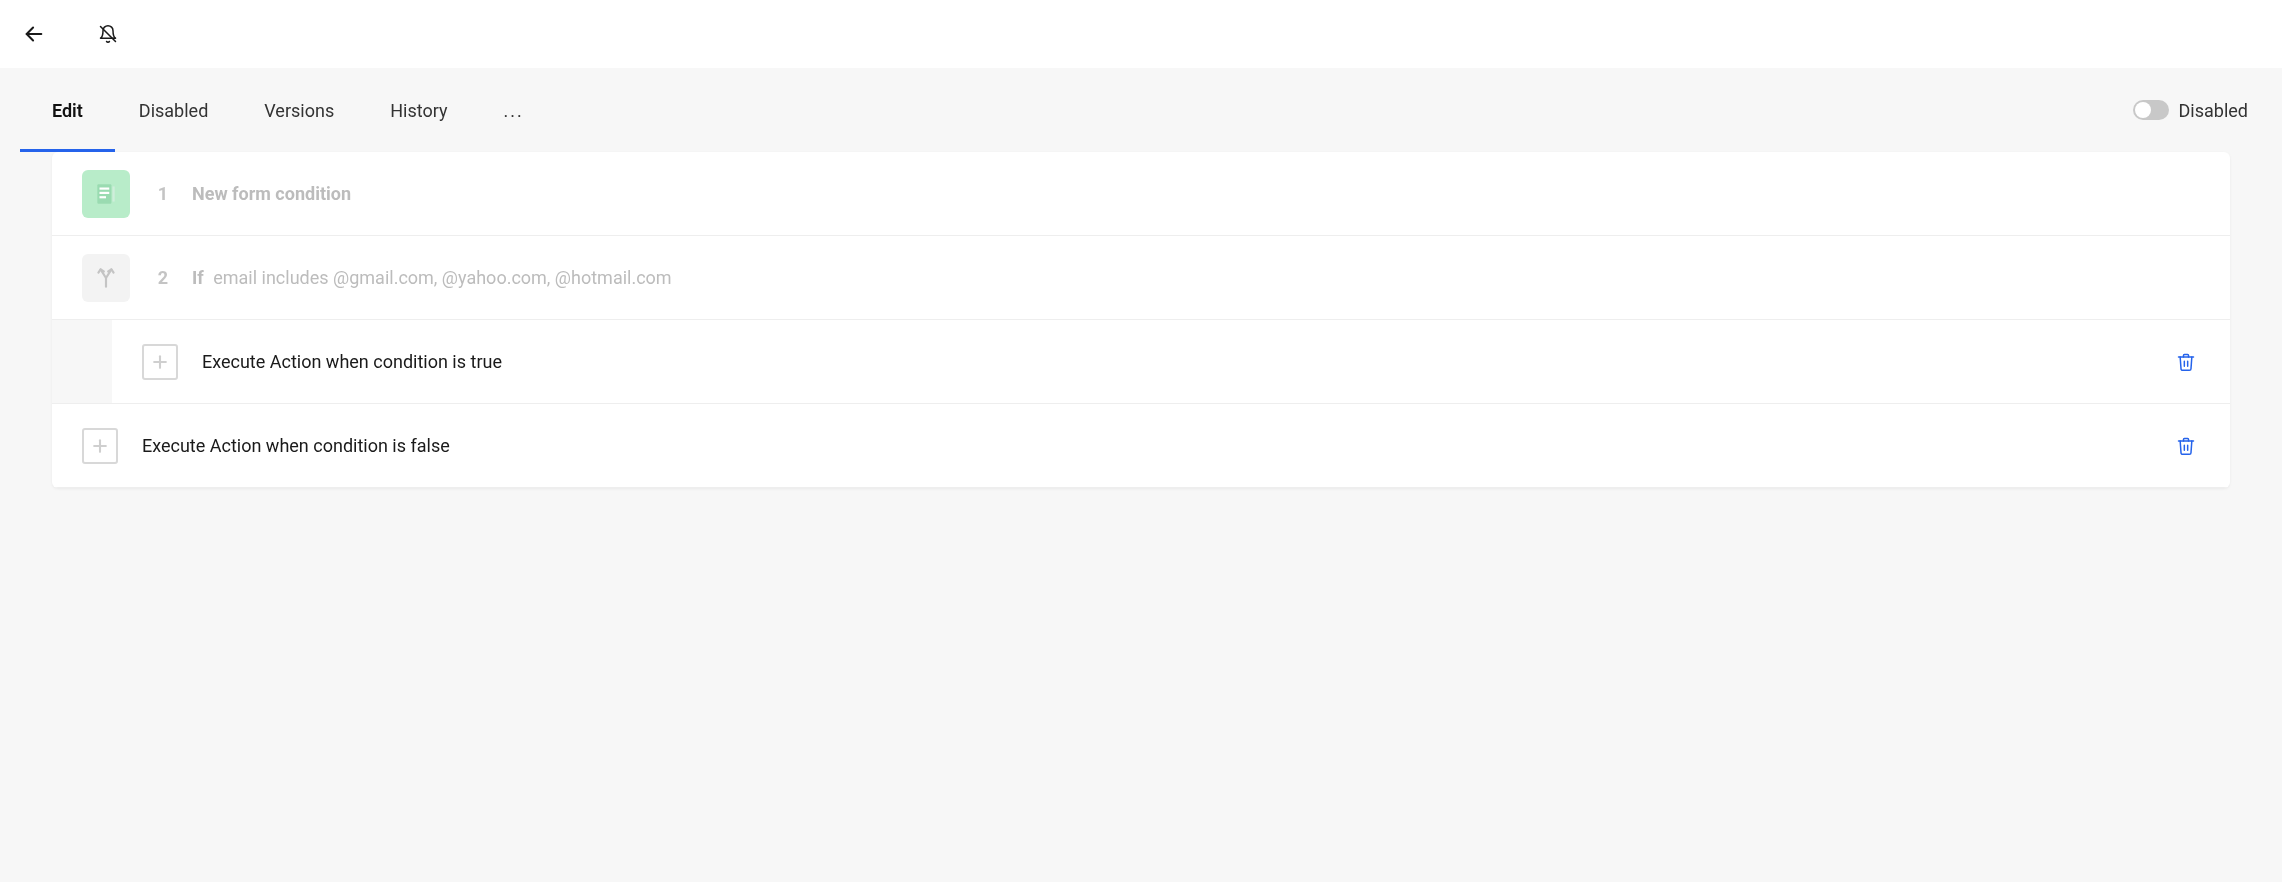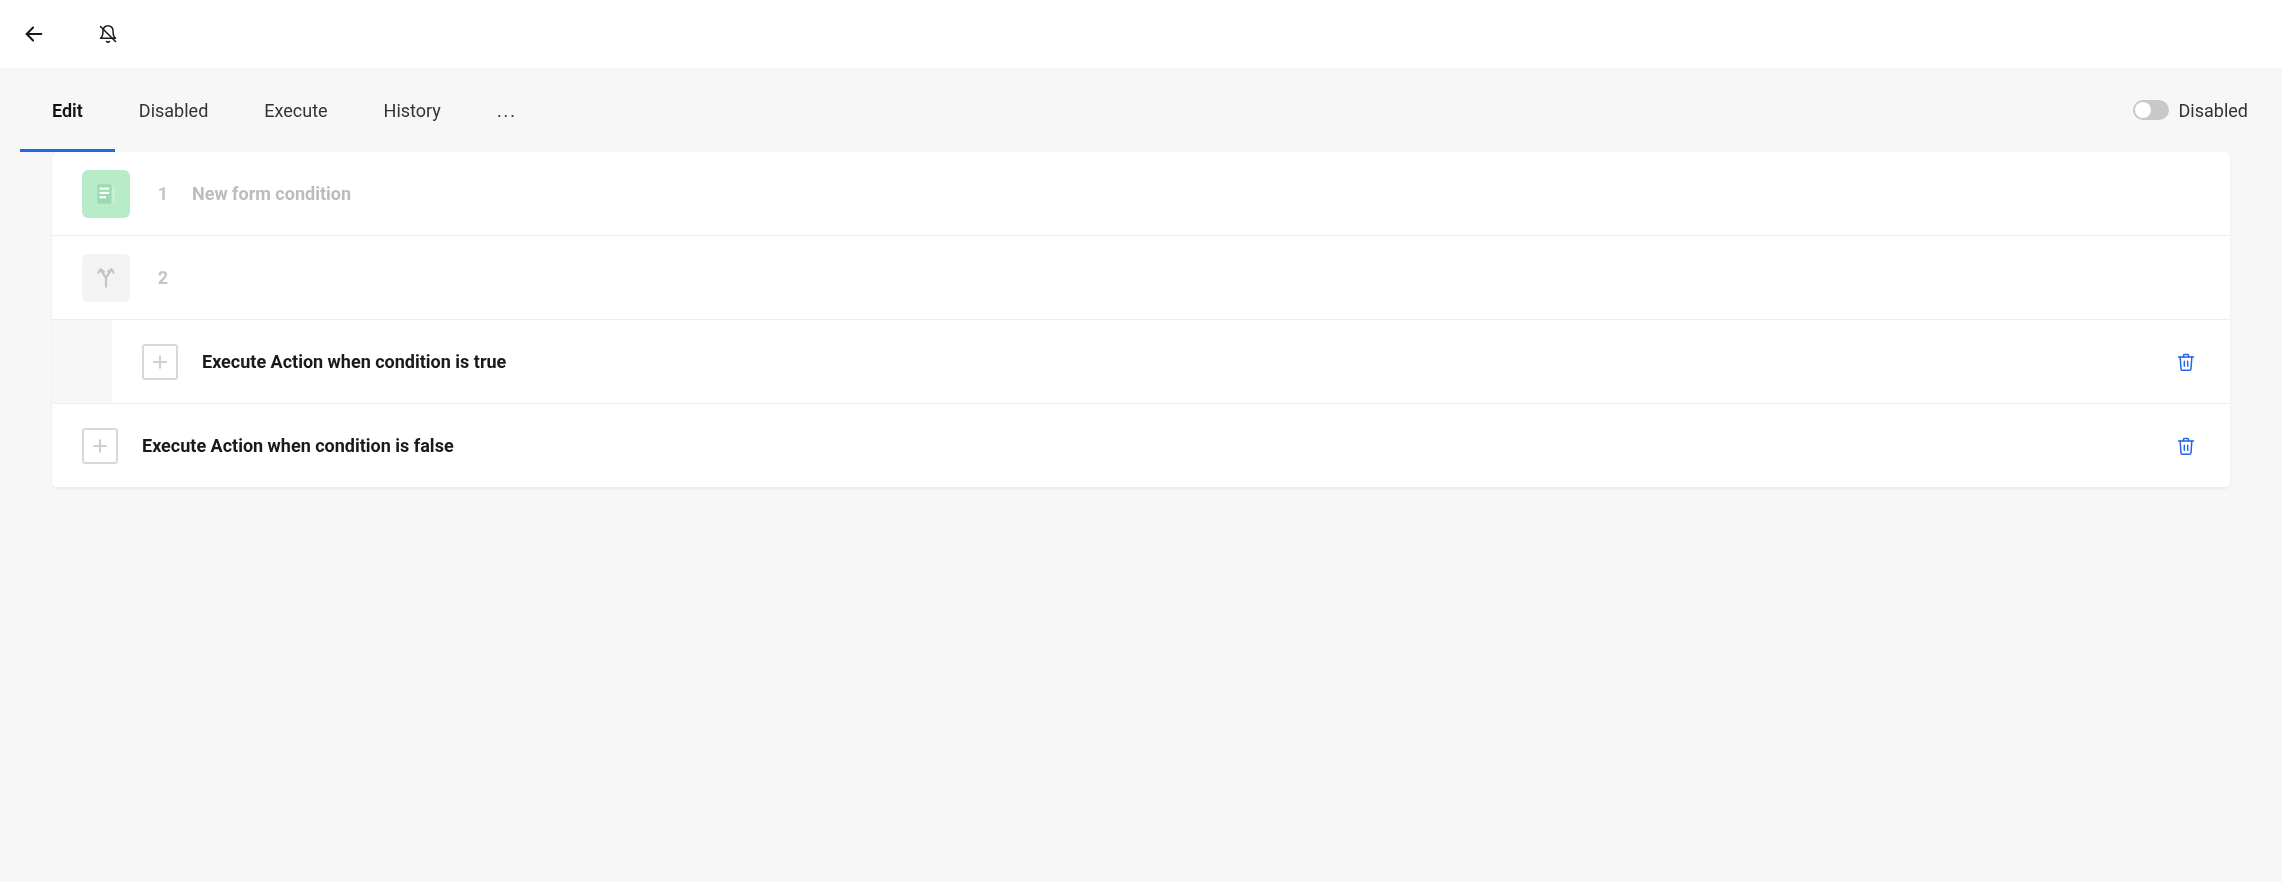--- a/index.html
+++ b/index.html
@@ -196,21 +196,21 @@
     border-radius: 3px;
     display: flex; align-items: center; justify-content: center;
     color: #cfcfcf;
     cursor: pointer;
     flex-shrink: 0;
     background: #fff;
     z-index: 1;
   }
   .branch-label {
     font-size: 18px;
-    font-weight: 700;
+    font-weight: 400;
     color: #1a1a1a;
     z-index: 1;
   }
   .trash-btn {
     margin-left: auto;
     width: 28px; height: 28px;
     display: flex; align-items: center; justify-content: center;
     cursor: pointer;
     color: #2563eb;
     z-index: 1;
@@ -240,21 +240,21 @@
     </span>
   </div>
 </div>
 
 <div class="content-area">
 
   <div class="tabs-row">
     <div class="tabs">
       <div class="tab active">Edit</div>
       <div class="tab">Disabled</div>
-      <div class="tab">Execute</div>
+      <div class="tab">Versions</div>
       <div class="tab">History</div>
       <div class="tab-more">...</div>
     </div>
     <div class="toggle-wrap">
       <div class="toggle">
         <div class="knob"></div>
       </div>
       <div class="toggle-label">Disabled</div>
     </div>
   </div>
@@ -280,20 +280,24 @@
         <span>
           <svg width="26" height="26" viewBox="0 0 24 24" fill="none" stroke="#c4c4c4" stroke-width="2" stroke-linecap="round" stroke-linejoin="round">
             <path d="M7 4 L12 12 L17 4"></path>
             <path d="M12 12 L12 20"></path>
             <polyline points="5 7 7 4 10 6" fill="none"></polyline>
             <polyline points="14 6 17 4 19 7" fill="none"></polyline>
           </svg>
         </span>
       </div>
       <div class="step-num">2</div>
+      <div>
+        <span class="cond-if">If</span>
+        <span class="cond-text">email includes @gmail.com, @yahoo.com, @hotmail.com</span>
+      </div>
     </div>
 
     <div class="branch-row indent">
       <div class="plus-box">
         <span>
           <svg width="20" height="20" viewBox="0 0 24 24" fill="none" stroke="currentColor" stroke-width="2.5" stroke-linecap="round">
               <line x1="12" y1="5" x2="12" y2="19"></line>
               <line x1="5" y1="12" x2="19" y2="12"></line>
             </svg>
         </span>

